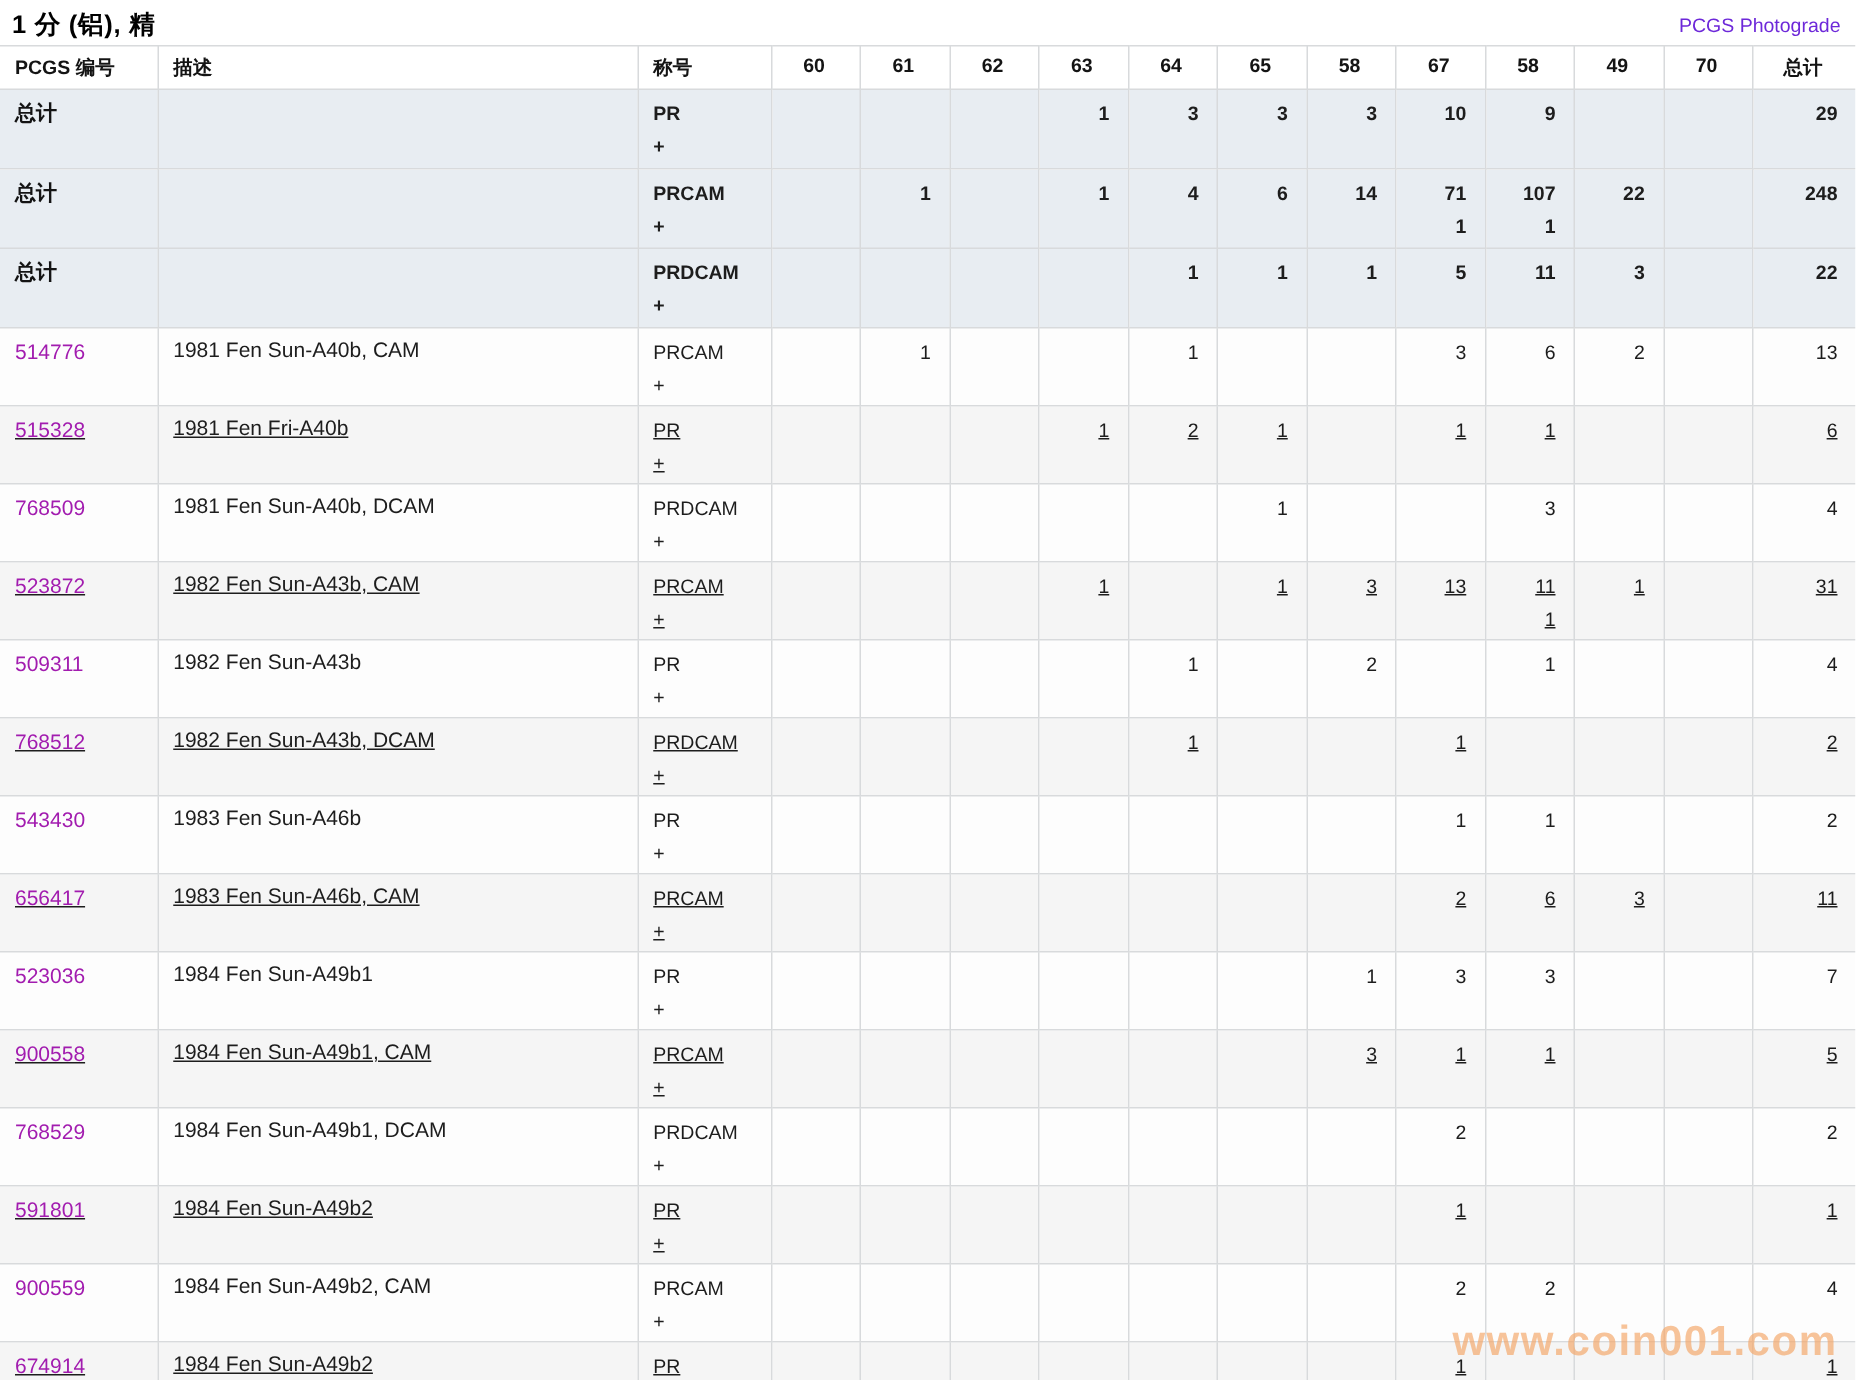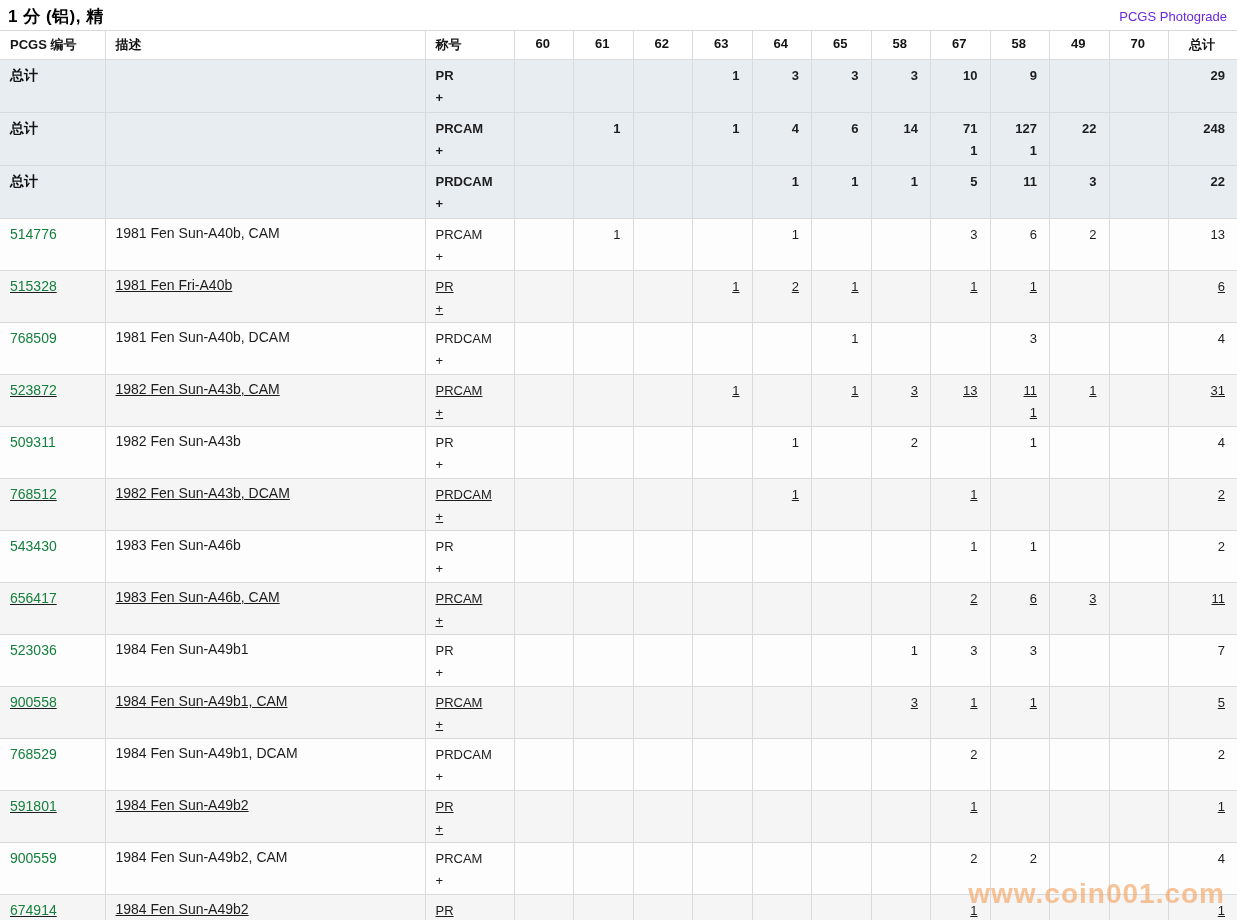--- a/index.html
+++ b/index.html
@@ -66,21 +66,21 @@
     background: #e8edf2;
     font-weight: bold;
     height: 53px;
   }
   tr.data-row { height: 50px; }
   tr.data-row.shade { background: #f5f5f5; text-decoration: underline; }
   tr.data-row.plain { background: #fdfdfd; }
   .cell-line  { line-height: 19px; white-space: nowrap; }
   .cell-line2 { line-height: 19px; margin-top: 3px; min-height: 19px; white-space: nowrap; }
   a.pcgs-link {
-    color: #15803d;
+    color: #a21caf;
     text-decoration: none;
     cursor: pointer;
     font-size: 14px;
   }
   .total-label { font-weight: bold; color: #141414; font-size: 14px; }
   .watermark {
     position: absolute;
     top: 878px;
     right: 12px;
     font-size: 28px;
@@ -226,21 +226,21 @@
         </td>
         <td class="num">
           <div class="cell-line">14</div>
           <div class="cell-line2"></div>
         </td>
         <td class="num">
           <div class="cell-line">71</div>
           <div class="cell-line2">1</div>
         </td>
         <td class="num">
-          <div class="cell-line">127</div>
+          <div class="cell-line">107</div>
           <div class="cell-line2">1</div>
         </td>
         <td class="num">
           <div class="cell-line">22</div>
           <div class="cell-line2"></div>
         </td>
         <td class="num">
           <div class="cell-line"></div>
           <div class="cell-line2"></div>
         </td>

